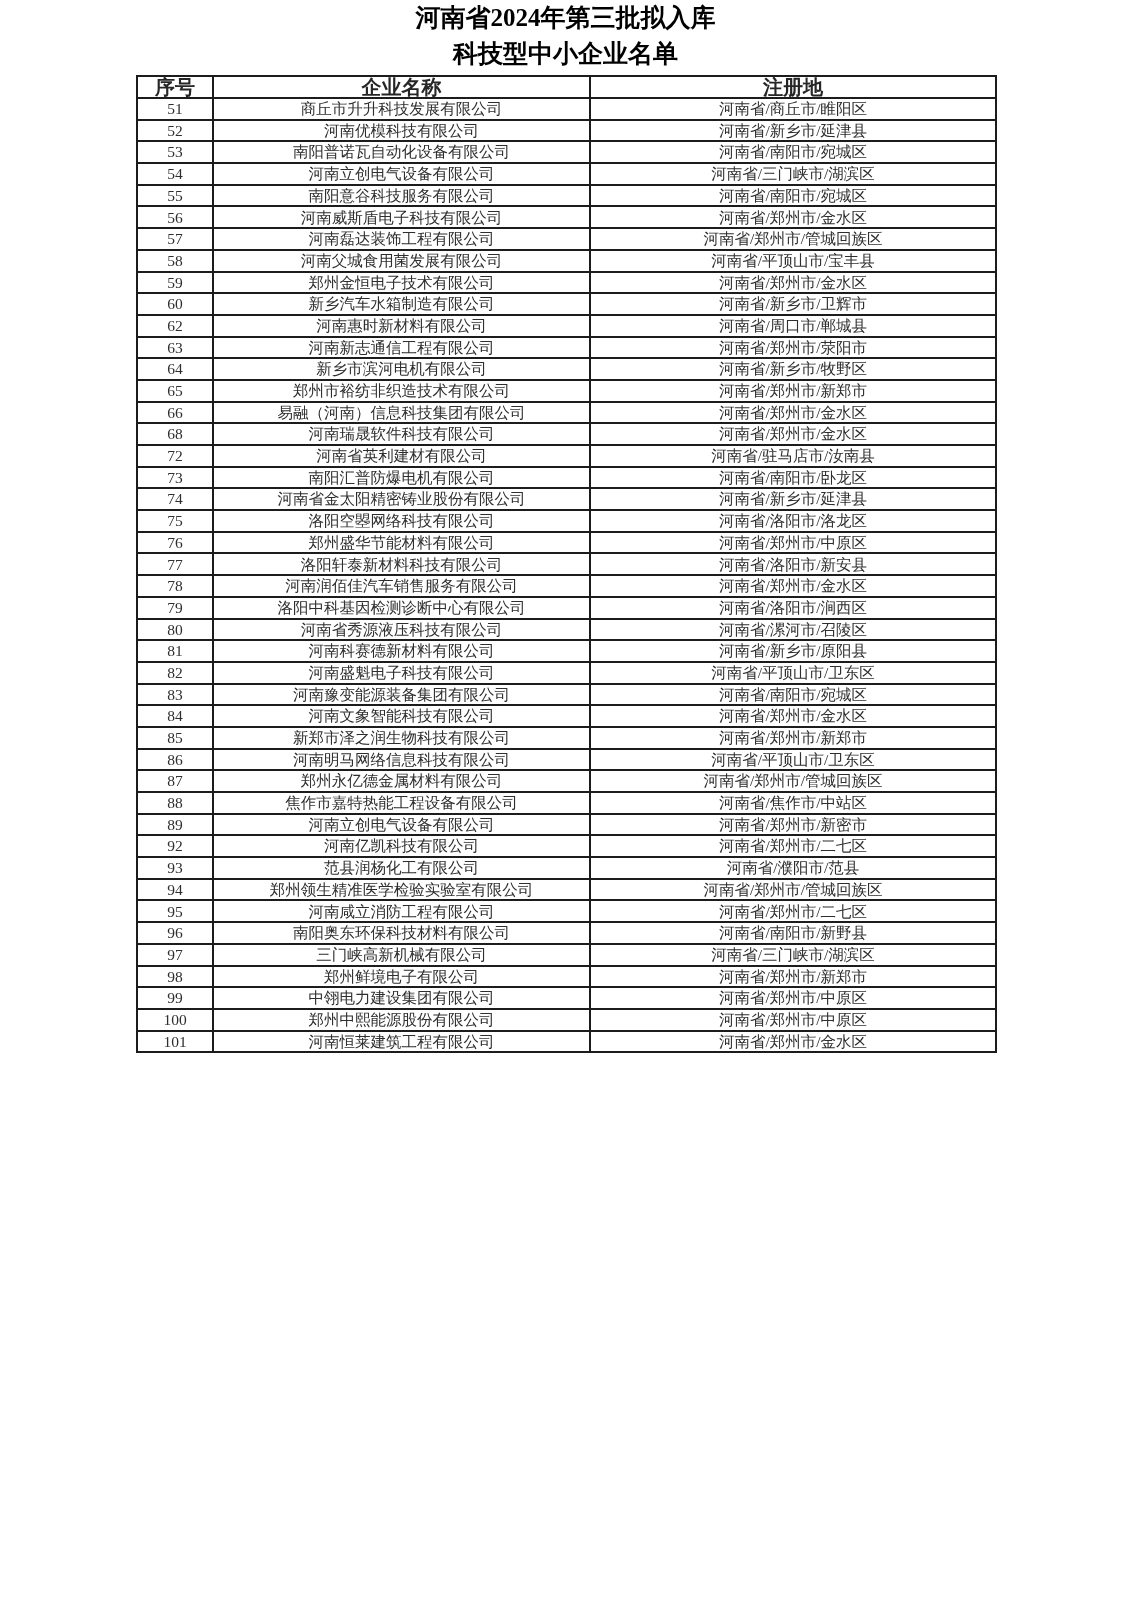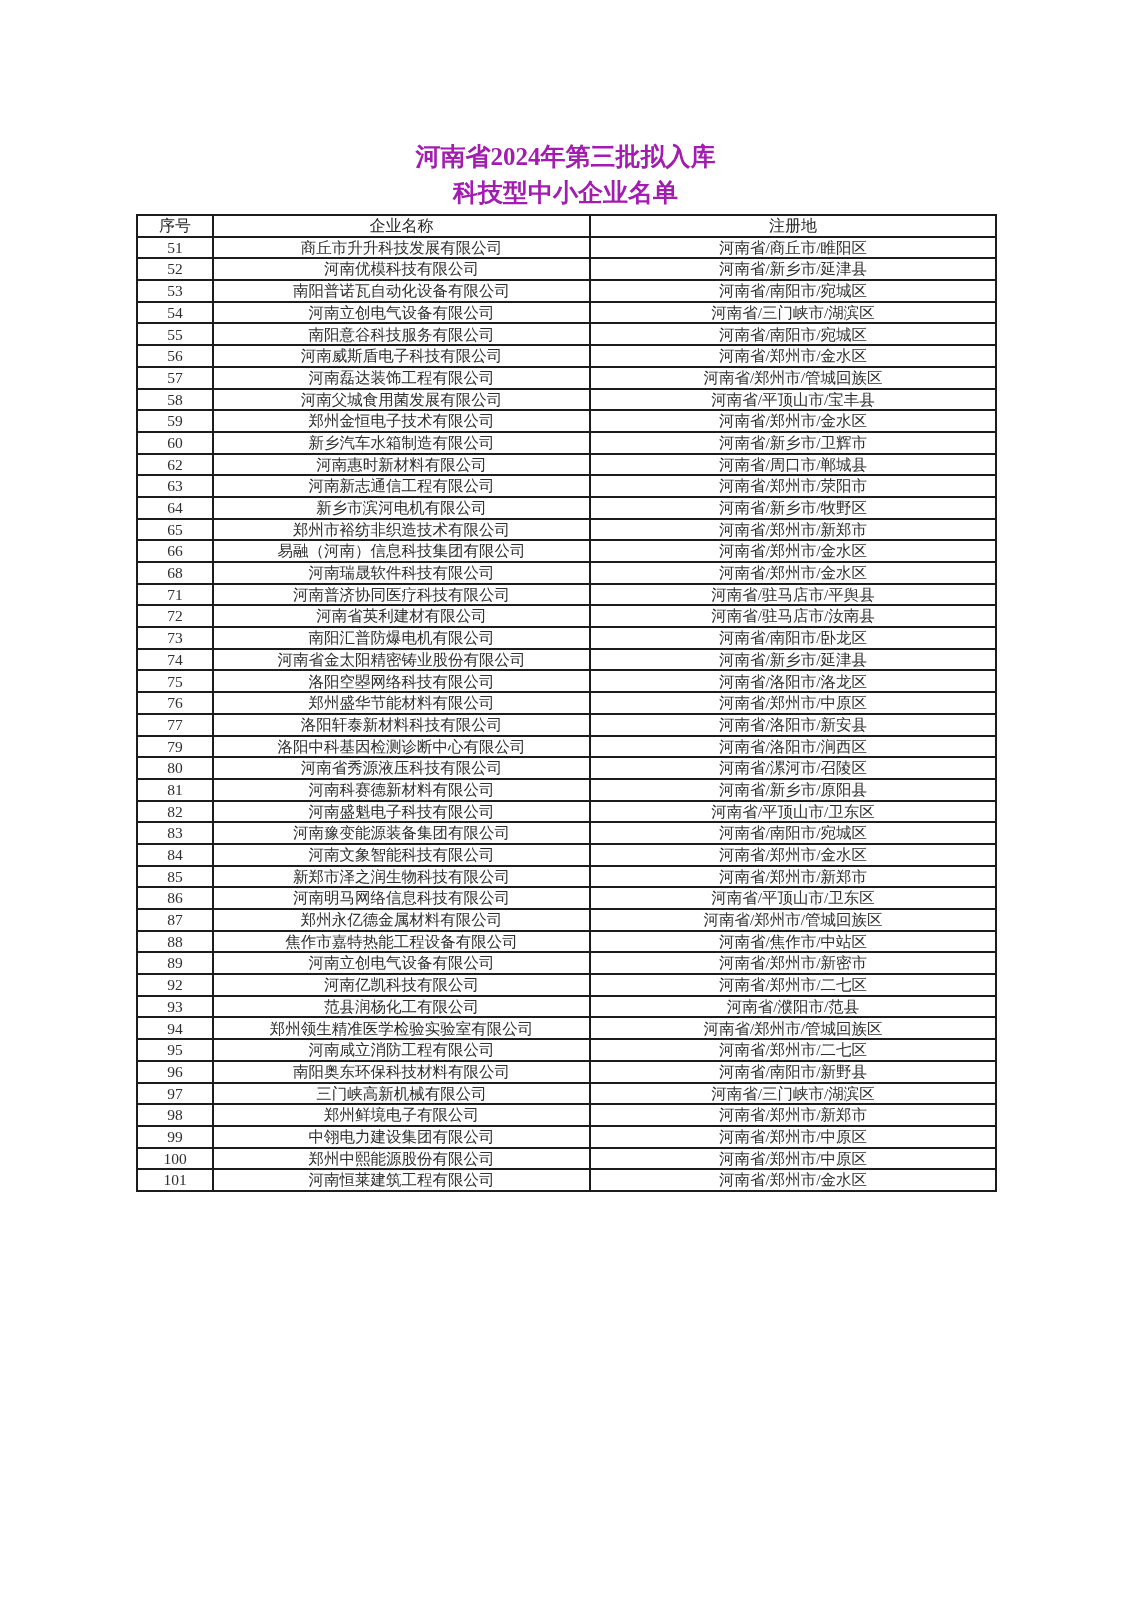--- a/index.html
+++ b/index.html
@@ -10,26 +10,25 @@
   .page {
     position: relative;
     width: 1131px;
     height: 1600px;
     background: #ffffff;
     font-family: "Liberation Serif", "DejaVu Serif", serif;
     color: #2e2e2e;
     overflow: hidden;
   }
   .title-block {
-    padding-top: 139px;
     text-align: center;
     line-height: 36px;
     font-size: 25px;
     font-weight: bold;
-    color: #a21caf;
+    color: #000000;
   }
   table.company-table {
     border-collapse: collapse;
     table-layout: fixed;
     margin-left: 136px;
     margin-top: 3px;
     width: 859px;
   }
   table.company-table col.c-no  { width: 76px; }
   table.company-table col.c-name{ width: 377px; }
@@ -41,22 +40,22 @@
     padding: 0;
     text-align: center;
     vertical-align: middle;
     font-size: 15.5px;
     line-height: 1;
     white-space: nowrap;
     overflow: hidden;
     color: #2e2e2e;
   }
   table.company-table th {
-    font-weight: 400;
-    font-size: 16px;
+    font-weight: 700;
+    font-size: 20px;
     color: #262626;
   }
 </style>
 </head>
 <body>
 
 <div class="page">
 
   <div class="title-block">
     <div>河南省2024年第三批拟入库</div>
@@ -151,25 +150,20 @@
           <td>66</td>
           <td>易融（河南）信息科技集团有限公司</td>
           <td>河南省/郑州市/金水区</td>
         </tr>
         <tr>
           <td>68</td>
           <td>河南瑞晟软件科技有限公司</td>
           <td>河南省/郑州市/金水区</td>
         </tr>
         <tr>
-          <td>71</td>
-          <td>河南普济协同医疗科技有限公司</td>
-          <td>河南省/驻马店市/平舆县</td>
-        </tr>
-        <tr>
           <td>72</td>
           <td>河南省英利建材有限公司</td>
           <td>河南省/驻马店市/汝南县</td>
         </tr>
         <tr>
           <td>73</td>
           <td>南阳汇普防爆电机有限公司</td>
           <td>河南省/南阳市/卧龙区</td>
         </tr>
         <tr>
@@ -186,20 +180,25 @@
           <td>76</td>
           <td>郑州盛华节能材料有限公司</td>
           <td>河南省/郑州市/中原区</td>
         </tr>
         <tr>
           <td>77</td>
           <td>洛阳轩泰新材料科技有限公司</td>
           <td>河南省/洛阳市/新安县</td>
         </tr>
         <tr>
+          <td>78</td>
+          <td>河南润佰佳汽车销售服务有限公司</td>
+          <td>河南省/郑州市/金水区</td>
+        </tr>
+        <tr>
           <td>79</td>
           <td>洛阳中科基因检测诊断中心有限公司</td>
           <td>河南省/洛阳市/涧西区</td>
         </tr>
         <tr>
           <td>80</td>
           <td>河南省秀源液压科技有限公司</td>
           <td>河南省/漯河市/召陵区</td>
         </tr>
         <tr>

